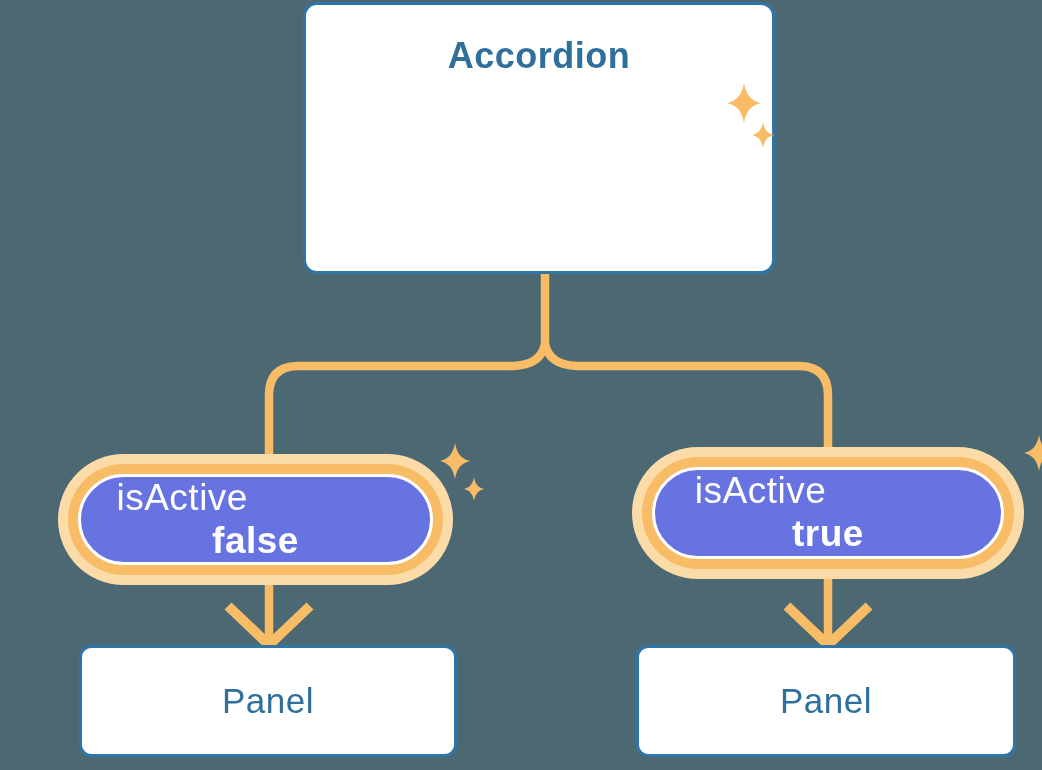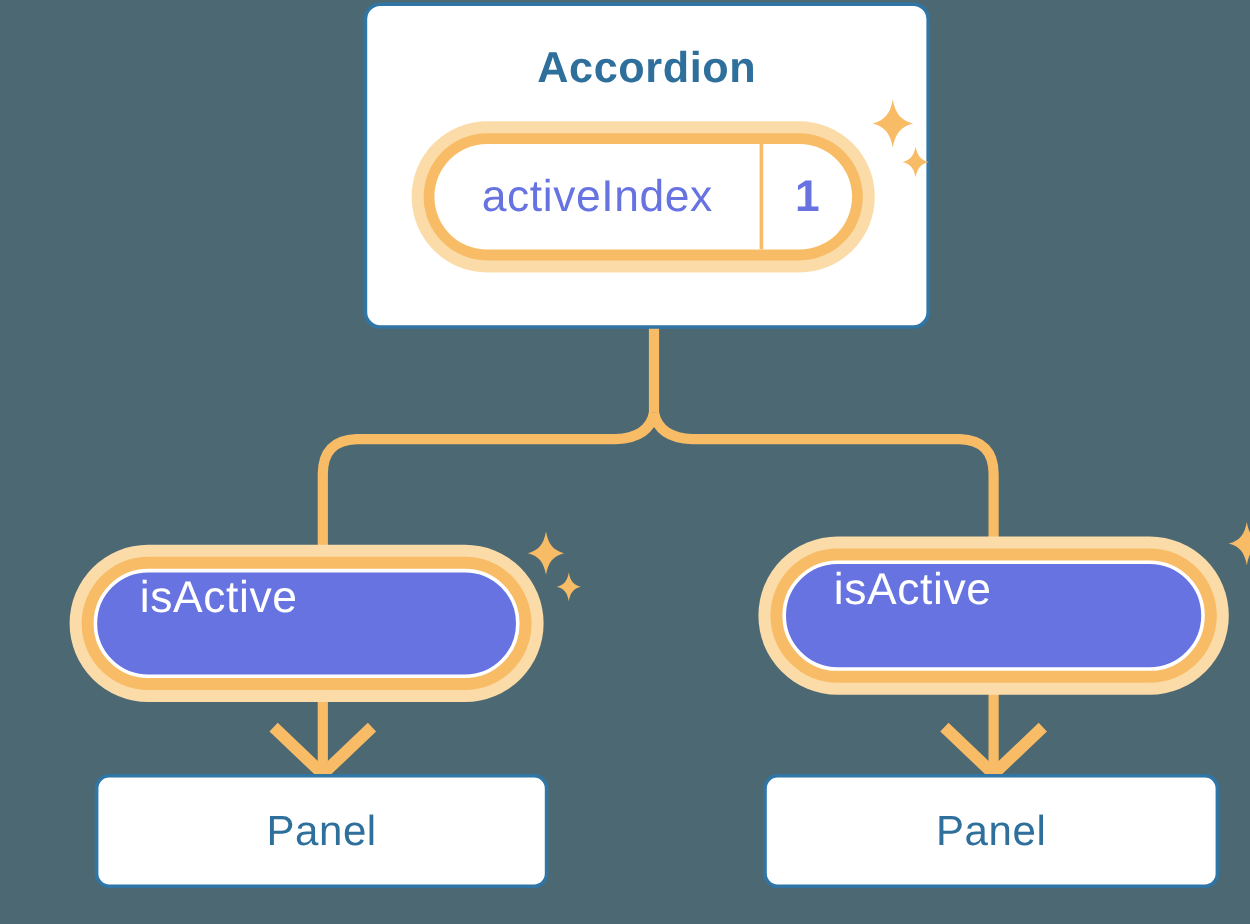--- a/index.html
+++ b/index.html
@@ -11,21 +11,21 @@
     font-family:"Liberation Sans", sans-serif;overflow:hidden;margin-left:36px;}
   svg.overlay{position:absolute;left:0;top:0;width:1042px;height:770px;pointer-events:none;}
   .lines-layer{z-index:1;} .sparkle-layer{z-index:6;}
   .line{stroke:var(--accent-orange);fill:none;stroke-width:8.5;}
   .arrowhead{stroke:var(--accent-orange);fill:none;stroke-width:10;stroke-linejoin:round;}
   .sparkle{fill:var(--accent-orange);}
 
   .box{position:absolute;background:var(--white);border:3.5px solid var(--box-border-blue);
     border-radius:14px;box-sizing:border-box;z-index:2;}
   .box-accordion{left:267px;top:2px;width:472px;height:272px;}
-  .box-panel{height:95px;display:flex;align-items:center;justify-content:center;border-radius:12px;}
+  .box-panel{height:112px;display:flex;align-items:center;justify-content:center;border-radius:12px;}
   .box-panel-left{left:43px;top:645px;width:378px;}
   .box-panel-right{left:600px;top:645px;width:380px;}
   .box-title{position:absolute;left:0;top:30px;width:100%;text-align:center;
     font-size:36px;font-weight:600;color:var(--text-blue);letter-spacing:.5px;}
   .panel-label{font-size:35px;font-weight:500;color:var(--text-blue);letter-spacing:.5px;}
 
   .halo{position:absolute;z-index:3;background:var(--accent-orange-light);
     border-radius:999px;padding:10px;box-sizing:border-box;}
   .ring{background:var(--accent-orange);border-radius:999px;width:100%;height:100%;
     padding:10px;box-sizing:border-box;}
@@ -60,52 +60,45 @@
     <path class="line" d="M 233 580 L 233 642"></path>
     <path class="arrowhead" d="M 192 606 L 233 645 L 274 606"></path>
     <path class="line" d="M 792 574 L 792 642"></path>
     <path class="arrowhead" d="M 751 606 L 792 645 L 833 606"></path>
   </svg>
 
   <div class="box box-accordion">
     <div class="box-title">Accordion</div>
   </div>
 
-  <div class="halo halo-state">
-    <div class="ring">
-      <div class="pill pill-white">
-        <div class="pill-section sec-label-state">
-          <span class="pill-text t-purple">activeIndex</span>
-        </div>
-        <div class="divider-v div-orange"></div>
-        <div class="pill-section sec-value-state">
-          <span class="pill-text t-purple bold">1</span>
-        </div>
-      </div>
-    </div>
-  </div>
 
   <div class="halo halo-left">
     <div class="ring">
       <div class="pill pill-purple">
         <div class="pill-section sec-label-left">
           <span class="pill-text t-white">isActive</span>
         </div>
         <div class="divider-v div-white"></div>
+        <div class="pill-section sec-value-left">
+          <span class="pill-text t-white bold">false</span>
+        </div>
       </div>
     </div>
   </div>
 
   <div class="halo halo-right">
     <div class="ring">
       <div class="pill pill-purple">
         <div class="pill-section sec-label-right">
           <span class="pill-text t-white">isActive</span>
         </div>
         <div class="divider-v div-white"></div>
+        <div class="pill-section sec-value-right">
+          <span class="pill-text t-white bold">true</span>
+        </div>
       </div>
     </div>
   </div>
 
   <div class="box box-panel box-panel-left">
     <span class="panel-label">Panel</span>
   </div>
   <div class="box box-panel box-panel-right">
     <span class="panel-label">Panel</span>
   </div>

